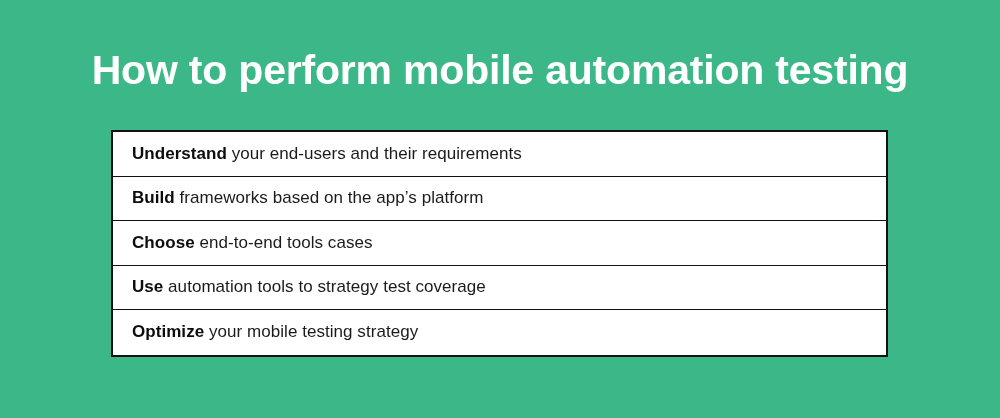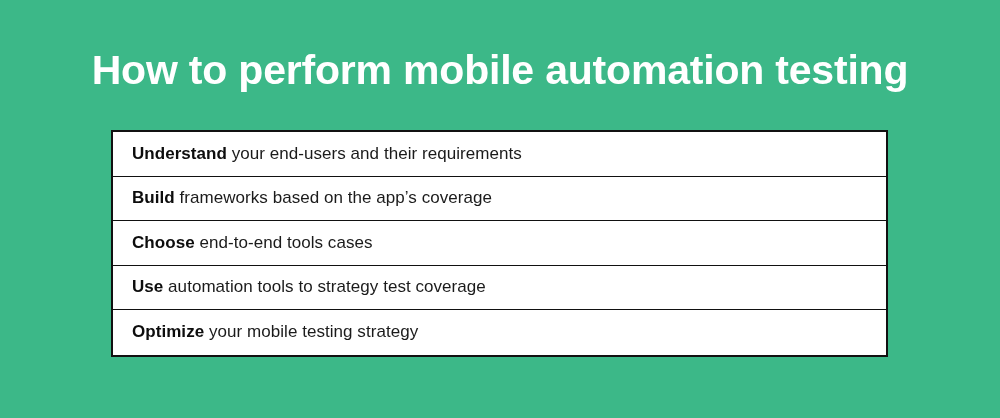--- a/index.html
+++ b/index.html
@@ -87,21 +87,21 @@
 
   <div class="poster-title">How to perform mobile automation testing</div>
 
   <div class="steps-table">
 
     <div class="step-row">
       <div class="step-text"><span class="step-lead">Understand</span><span class="step-rest"> your end-users and their requirements</span></div>
     </div>
 
     <div class="step-row">
-      <div class="step-text"><span class="step-lead">Build</span><span class="step-rest"> frameworks based on the app’s coverage</span></div>
+      <div class="step-text"><span class="step-lead">Build</span><span class="step-rest"> frameworks based on the app’s platform</span></div>
     </div>
 
     <div class="step-row">
       <div class="step-text"><span class="step-lead">Choose</span><span class="step-rest"> end-to-end tools cases</span></div>
     </div>
 
     <div class="step-row">
       <div class="step-text"><span class="step-lead">Use</span><span class="step-rest"> automation tools to strategy test coverage</span></div>
     </div>
 

